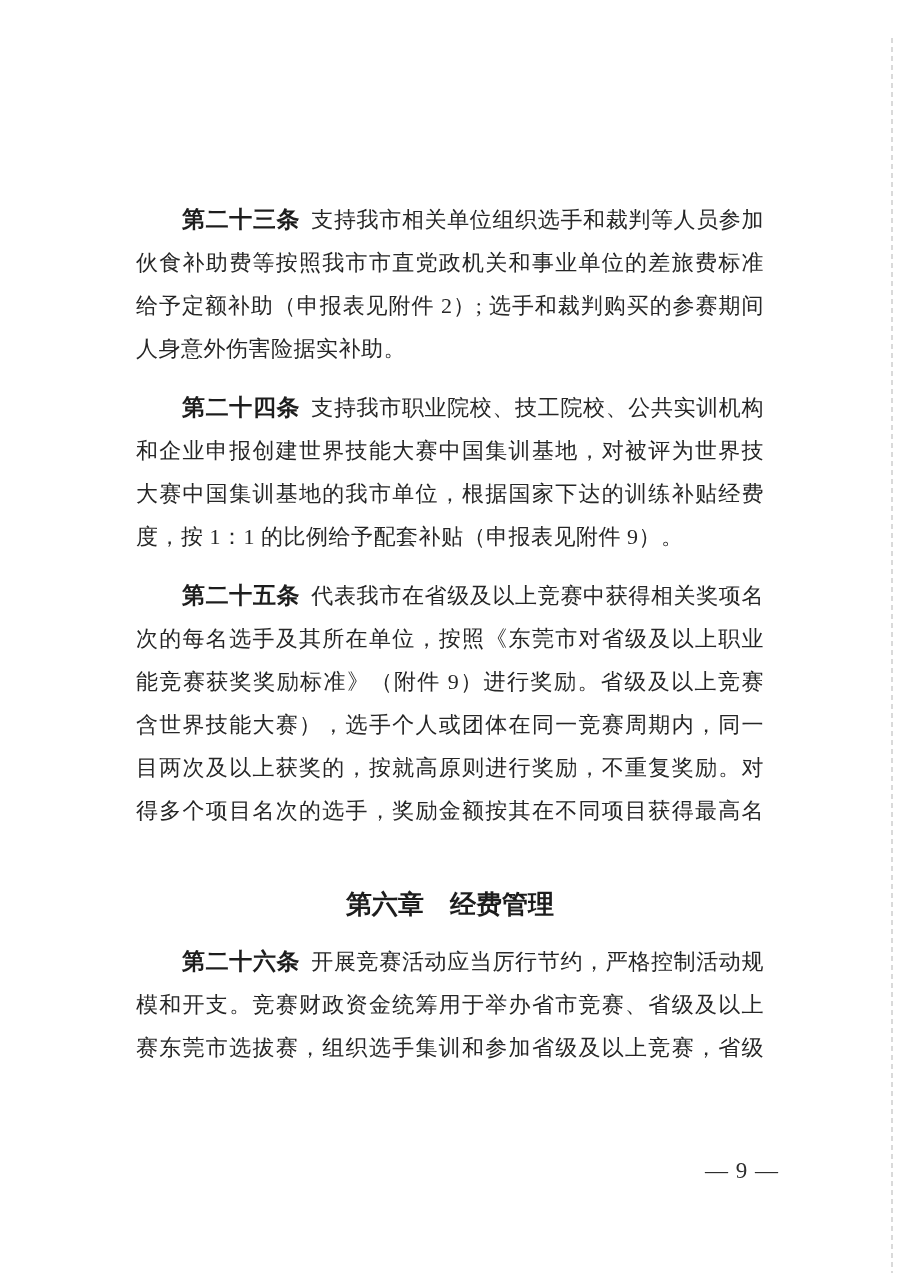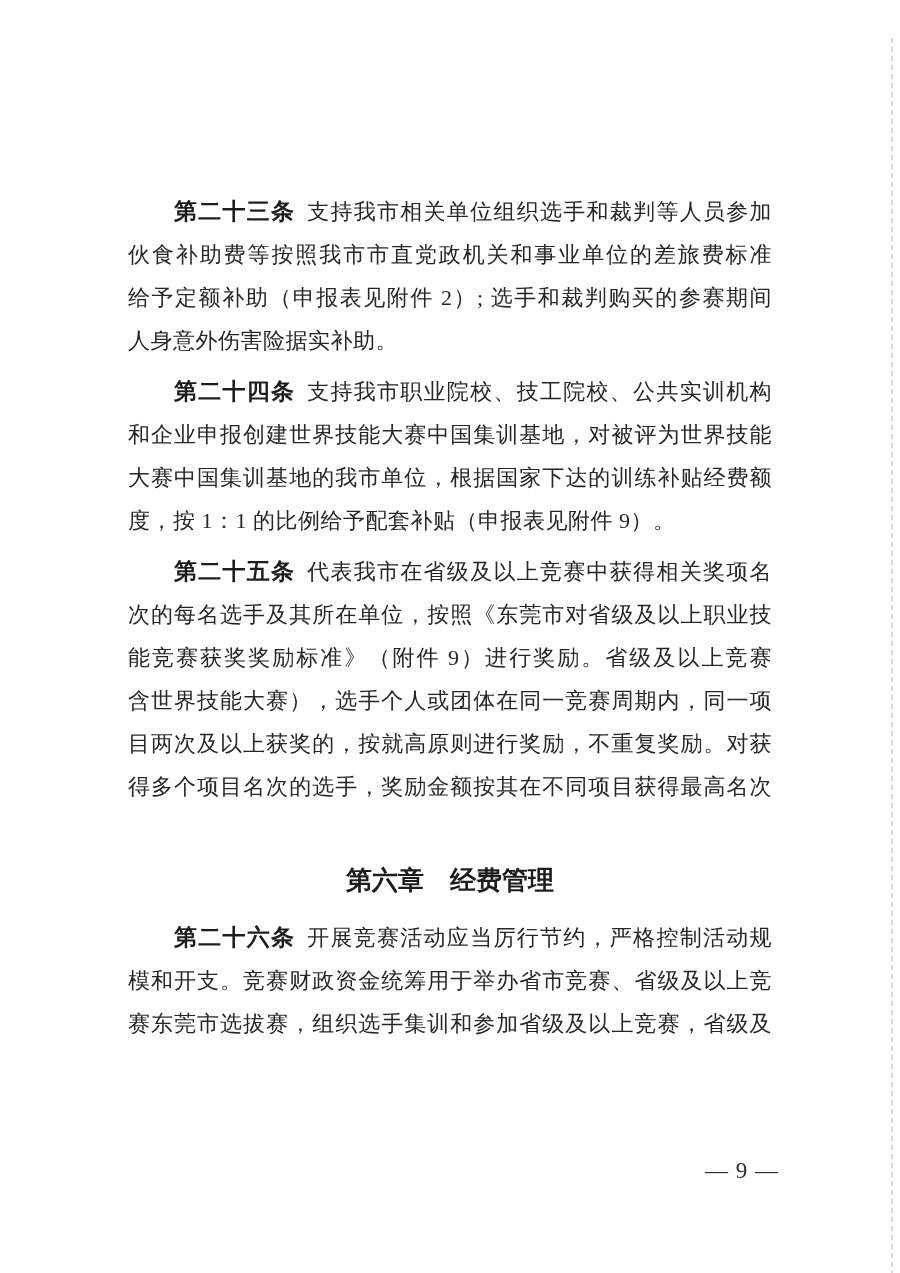--- a/index.html
+++ b/index.html
@@ -16,21 +16,21 @@
     overflow: hidden;
     color: #262626;
     font-family: "Liberation Serif", "DejaVu Serif", serif;
   }
   .content {
     position: absolute;
     left: 120px;
     top: 182px;
     width: 660px;
   }
-  .para { margin: 8px; padding: 0; }
+  .para { margin: 16px; padding: 0; }
   .line {
     height: 43px;
     line-height: 43px;
     font-size: 22px;
     overflow: hidden;
     text-align: justify;
     text-align-last: justify;
     -moz-text-align-last: justify;
     text-justify: inter-character;
     letter-spacing: 0.5px;

